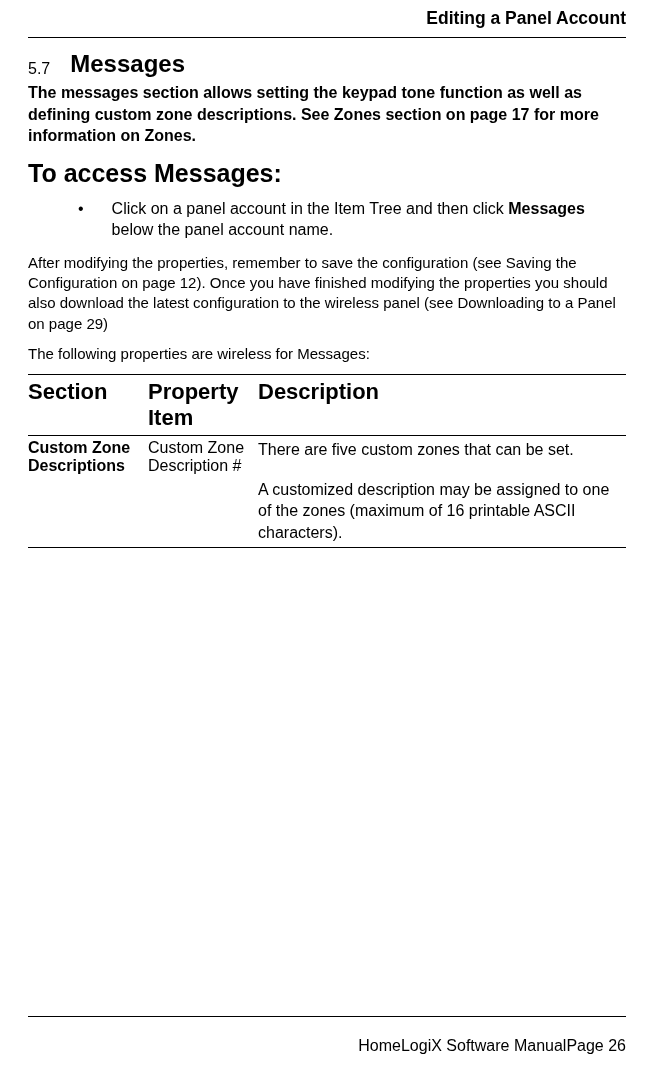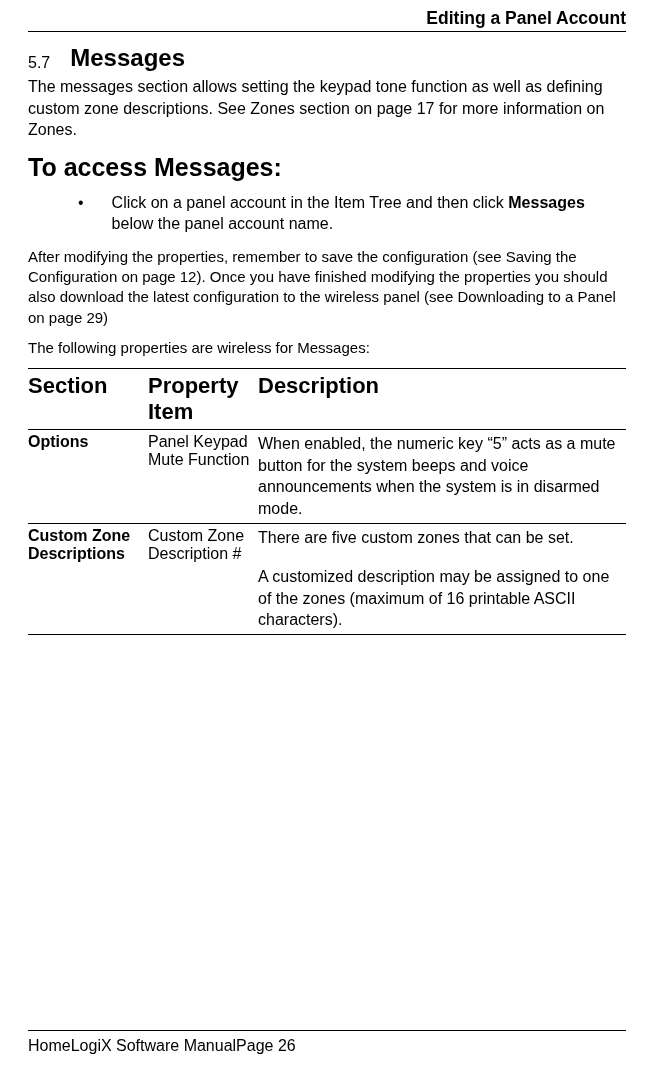--- a/index.html
+++ b/index.html
@@ -14,41 +14,42 @@
       font-family: "Century Gothic", "Futura", "Trebuchet MS", Arial, sans-serif;
       font-size: 16px;
       color: #000000;
       position: relative;
       padding: 8px 28px 0 28px;
     }
     .header-title {
       text-align: right;
       font-weight: bold;
       font-size: 17.5px;
-      padding-bottom: 2px;
+      padding-bottom: 8px;
       border-bottom: 1.5px solid #000000;
       margin-bottom: 12px;
     }
     .section-heading {
       display: flex;
       align-items: flex-end;
       margin-bottom: 4px;
     }
     .section-number {
       font-size: 16px;
       margin-right: 20px;
     }
     .section-title {
       font-size: 24px;
       font-weight: bold;
     }
     .intro-text {
       font-size: 16px;
       line-height: 1.35;
       margin-bottom: 12px;
+      font-weight: bold;
     }
     .sub-heading {
       font-size: 25px;
       font-weight: bold;
       margin-bottom: 10px;
     }
     .bullet-list {
       margin-left: 50px;
       margin-bottom: 12px;
     }
@@ -111,23 +112,23 @@
     .desc-paragraph-gap {
       display: block;
       margin-top: 18px;
     }
     .footer {
       position: absolute;
       bottom: 32px;
       left: 28px;
       right: 28px;
       border-top: 1.5px solid #000000;
-      padding-top: 6px;
+      padding-top: 20px;
       display: flex;
-      justify-content: flex-start;
+      justify-content: flex-end;
       font-size: 16px;
     }
   </style>
 </head>
 <body>
 
 <div class="header-title">Editing a Panel Account</div>
 
 <div class="section-heading">
   <span class="section-number">5.7</span>
@@ -154,27 +155,20 @@
 <table class="properties-table">
   <thead>
     <tr>
       <th>Section</th>
       <th>Property Item</th>
       <th>Description</th>
     </tr>
   </thead>
   <tbody>
     <tr>
-      <td class="col-section">Options</td>
-      <td class="col-property">Panel Keypad Mute Function</td>
-      <td class="col-description">
-        <span>When enabled, the numeric key “5” acts as a mute button for the system beeps and voice announcements when the system is in disarmed mode.</span>
-      </td>
-    </tr>
-    <tr>
       <td class="col-section">Custom Zone Descriptions</td>
       <td class="col-property">Custom Zone Description #</td>
       <td class="col-description">
         <span>There are five custom zones that can be set.</span>
         <span class="desc-paragraph-gap">A customized description may be assigned to one of the zones (maximum of 16 printable ASCII characters).</span>
       </td>
     </tr>
   </tbody>
 </table>
 

